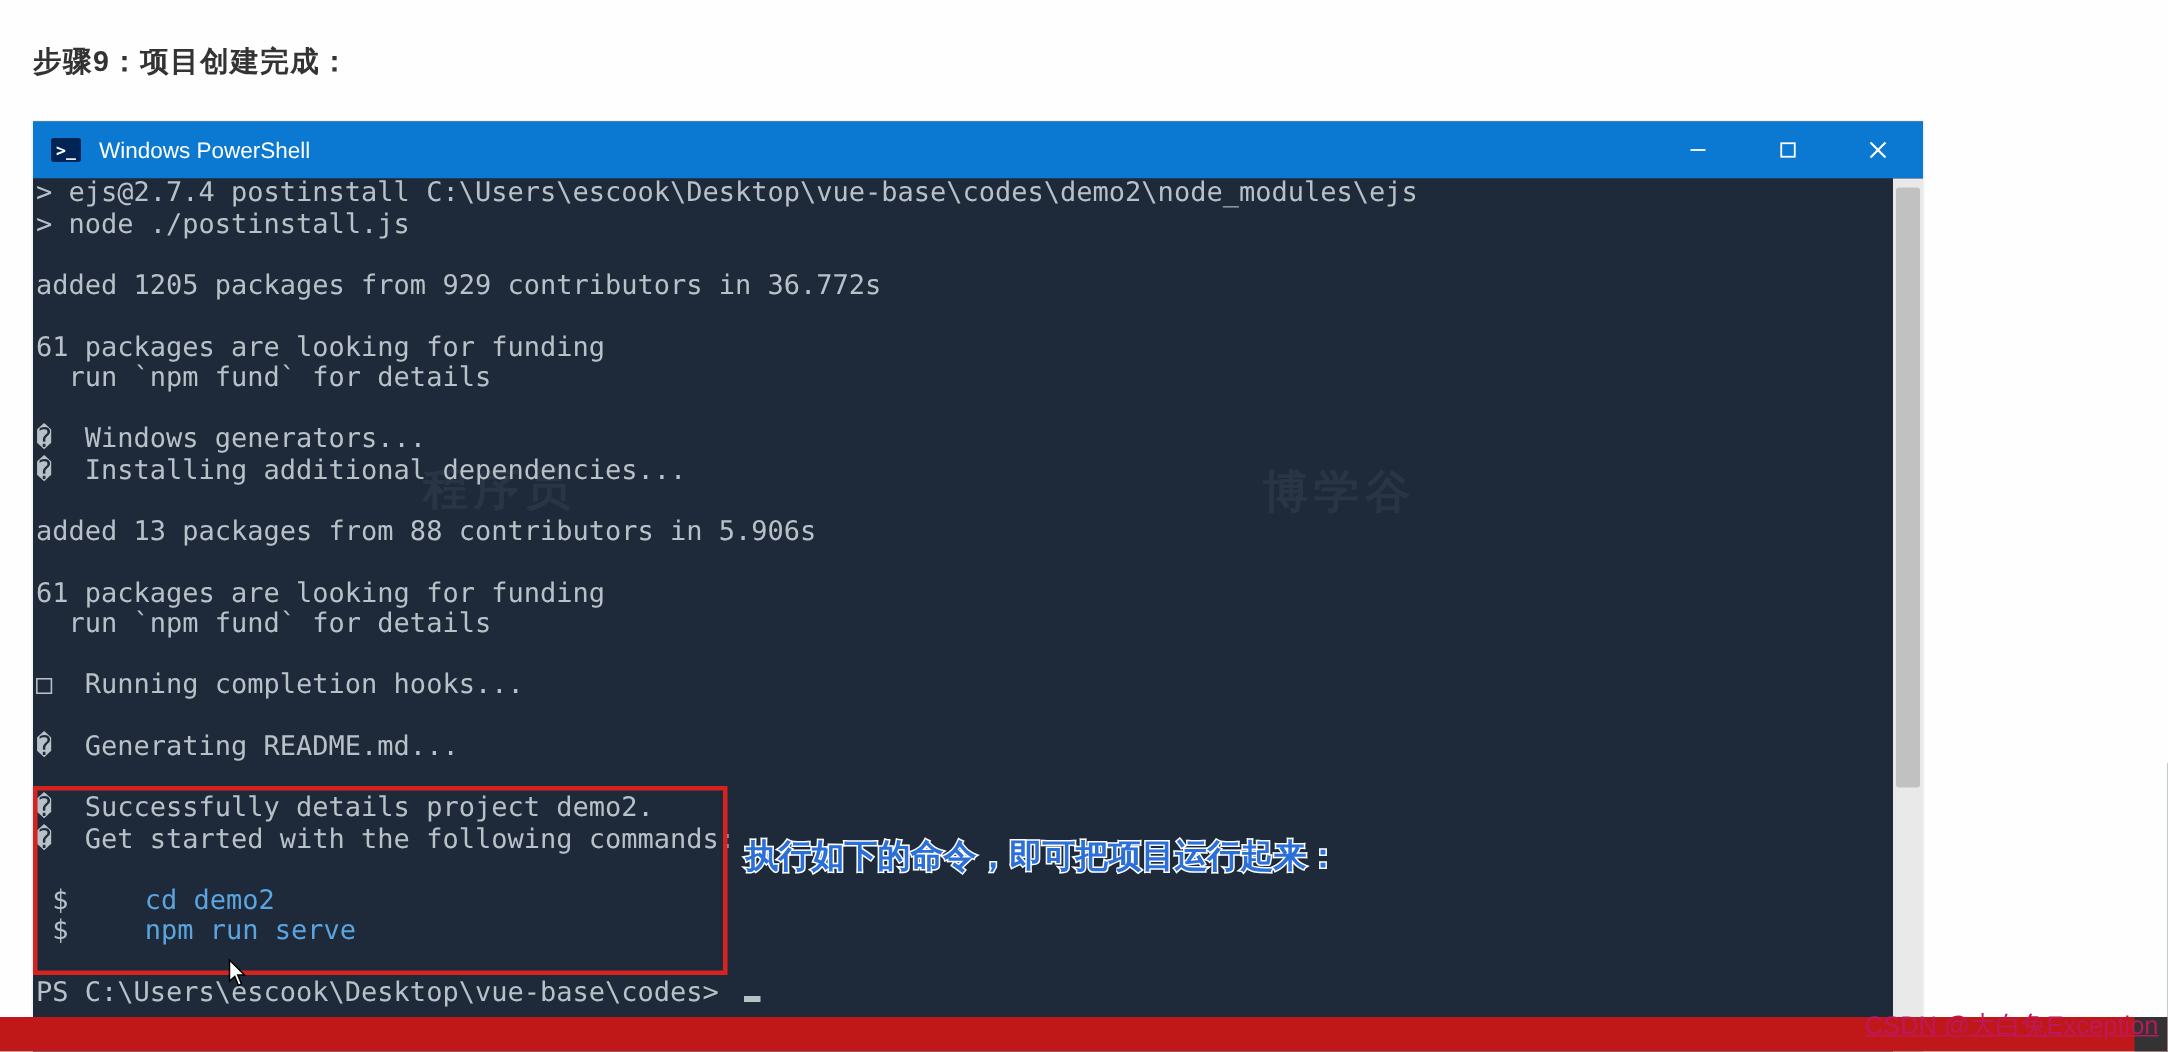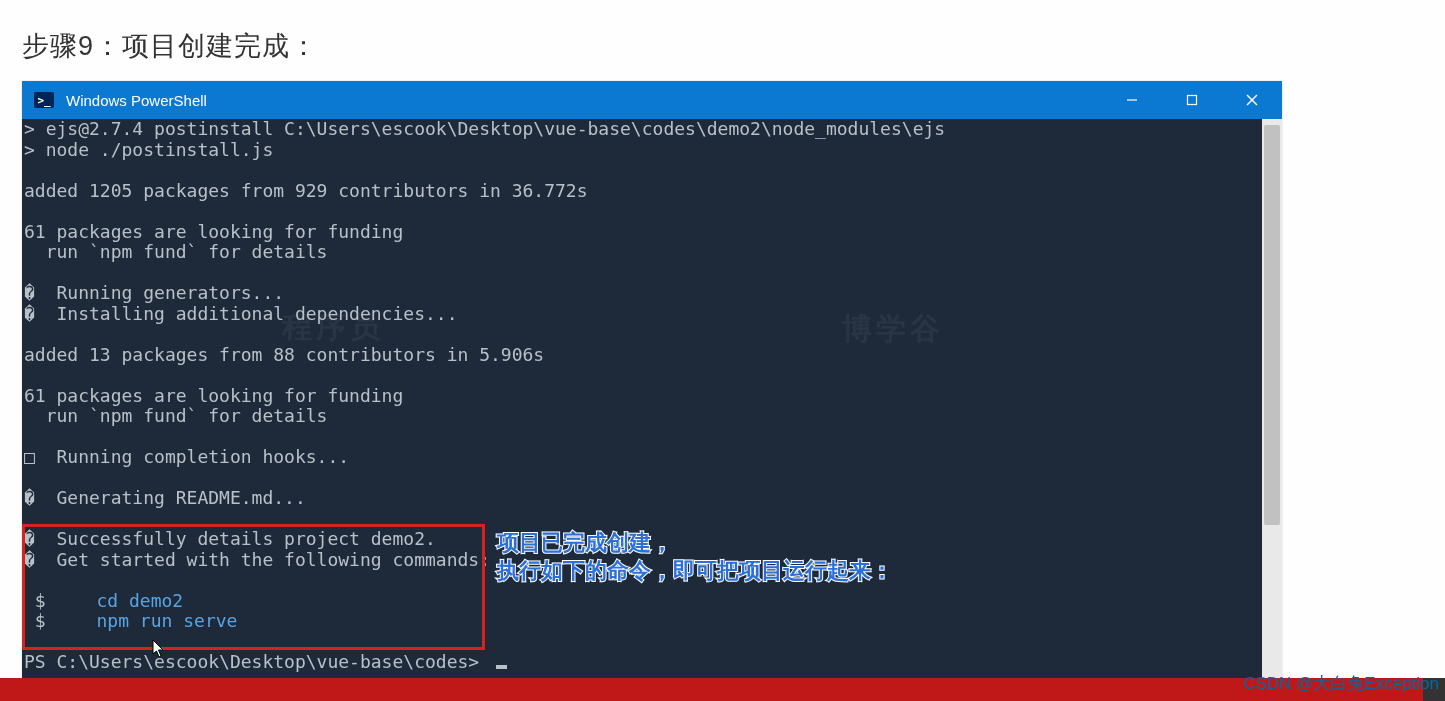--- a/index.html
+++ b/index.html
@@ -7,23 +7,23 @@
     margin: 0; padding: 0;
     width: 1445px; height: 701px;
     background: #fefefe;
     font-family: "Microsoft YaHei", "PingFang SC", sans-serif;
     overflow: hidden;
     position: relative;
   }
   .page-title {
     position: absolute;
     top: 28px; left: 22px;
-    font-size: 27px;
+    font-size: 19px;
     color: #333;
-    font-weight: 400;
+    font-weight: 700;
     letter-spacing: 1px;
   }
   .terminal-window {
     position: absolute;
     top: 81px; left: 22px;
     width: 1260px; height: 598px;
     background: #1e2a3a;
     display: flex; flex-direction: column;
     box-shadow: 0 0 0 1px rgba(0,0,0,0.05);
   }
@@ -117,23 +117,24 @@
     margin-left: 6px;
   }
   .mouse-cursor {
     position: absolute;
     pointer-events: none;
   }
   .watermark {
     position: absolute;
     bottom: 6px; right: 6px;
     font-size: 17px;
-    color: #0369a1;
+    color: #be185d;
     font-family: "Microsoft YaHei", sans-serif;
     pointer-events: none;
+    text-decoration: underline;
   }
   .red-bar {
     position: absolute;
     left: 0; bottom: 0;
     width: 100%; height: 23px;
     background: #c01818;
   }
   .red-bar .side {
     position: absolute;
     right: 0; top: 0; width: 22px; height: 23px;
@@ -179,21 +180,21 @@
   </div>
   <div class="terminal-body-wrap">
     <div class="terminal-body"><span>&gt; ejs@2.7.4 postinstall C:\Users\escook\Desktop\vue-base\codes\demo2\node_modules\ejs</span>
 <span>&gt; node ./postinstall.js</span>
 <span></span>
 <span>added 1205 packages from 929 contributors in 36.772s</span>
 <span></span>
 <span>61 packages are looking for funding</span>
 <span>  run `npm fund` for details</span>
 <span></span>
-<span>�  Running generators...</span>
+<span>�  Windows generators...</span>
 <span>�  Installing additional dependencies...</span>
 <span></span>
 <span>added 13 packages from 88 contributors in 5.906s</span>
 <span></span>
 <span>61 packages are looking for funding</span>
 <span>  run `npm fund` for details</span>
 <span></span>
 <span>□  Running completion hooks...</span>
 <span></span>
 <span>�  Generating README.md...</span>
@@ -201,21 +202,20 @@
 <span>�  Successfully details project demo2.</span>
 <span>�  Get started with the following commands:</span>
 <span></span>
 <span class="glyph"> $ </span><span class="cmd-blue">cd demo2</span>
 <span class="glyph"> $ </span><span class="cmd-blue">npm run serve</span>
 <span></span>
 <span>PS C:\Users\escook\Desktop\vue-base\codes&gt; </span><span class="cursor-box"></span>
       <div class="wm-center" style="top:200px; left:260px;font-family:Liberation Mono, monospace;">程序员</div>
       <div class="wm-center" style="top:200px; left:820px;">博学谷</div>
       <div class="hl-box" style="left:0px; top:405px; width:463px; height:126px;"></div>
-      <div class="annot" style="left:475px; top:410px;">项目已完成创建，</div>
       <div class="annot" style="left:475px; top:438px;text-align:center;">执行如下的命令，即可把项目运行起来：</div>
       <svg class="mouse-cursor" style="left:130px; top:520px;" width="14" height="20" viewBox="0 0 14 20">
         <path d="M1 1 L1 15 L4.5 12 L7 18 L9 17 L6.5 11 L11 11 Z" fill="#fff" stroke="#000" stroke-width="1"></path>
       </svg>
     </div>
     <div class="scrollbar">
       <div class="thumb"></div>
     </div>
   </div>
 </div>

